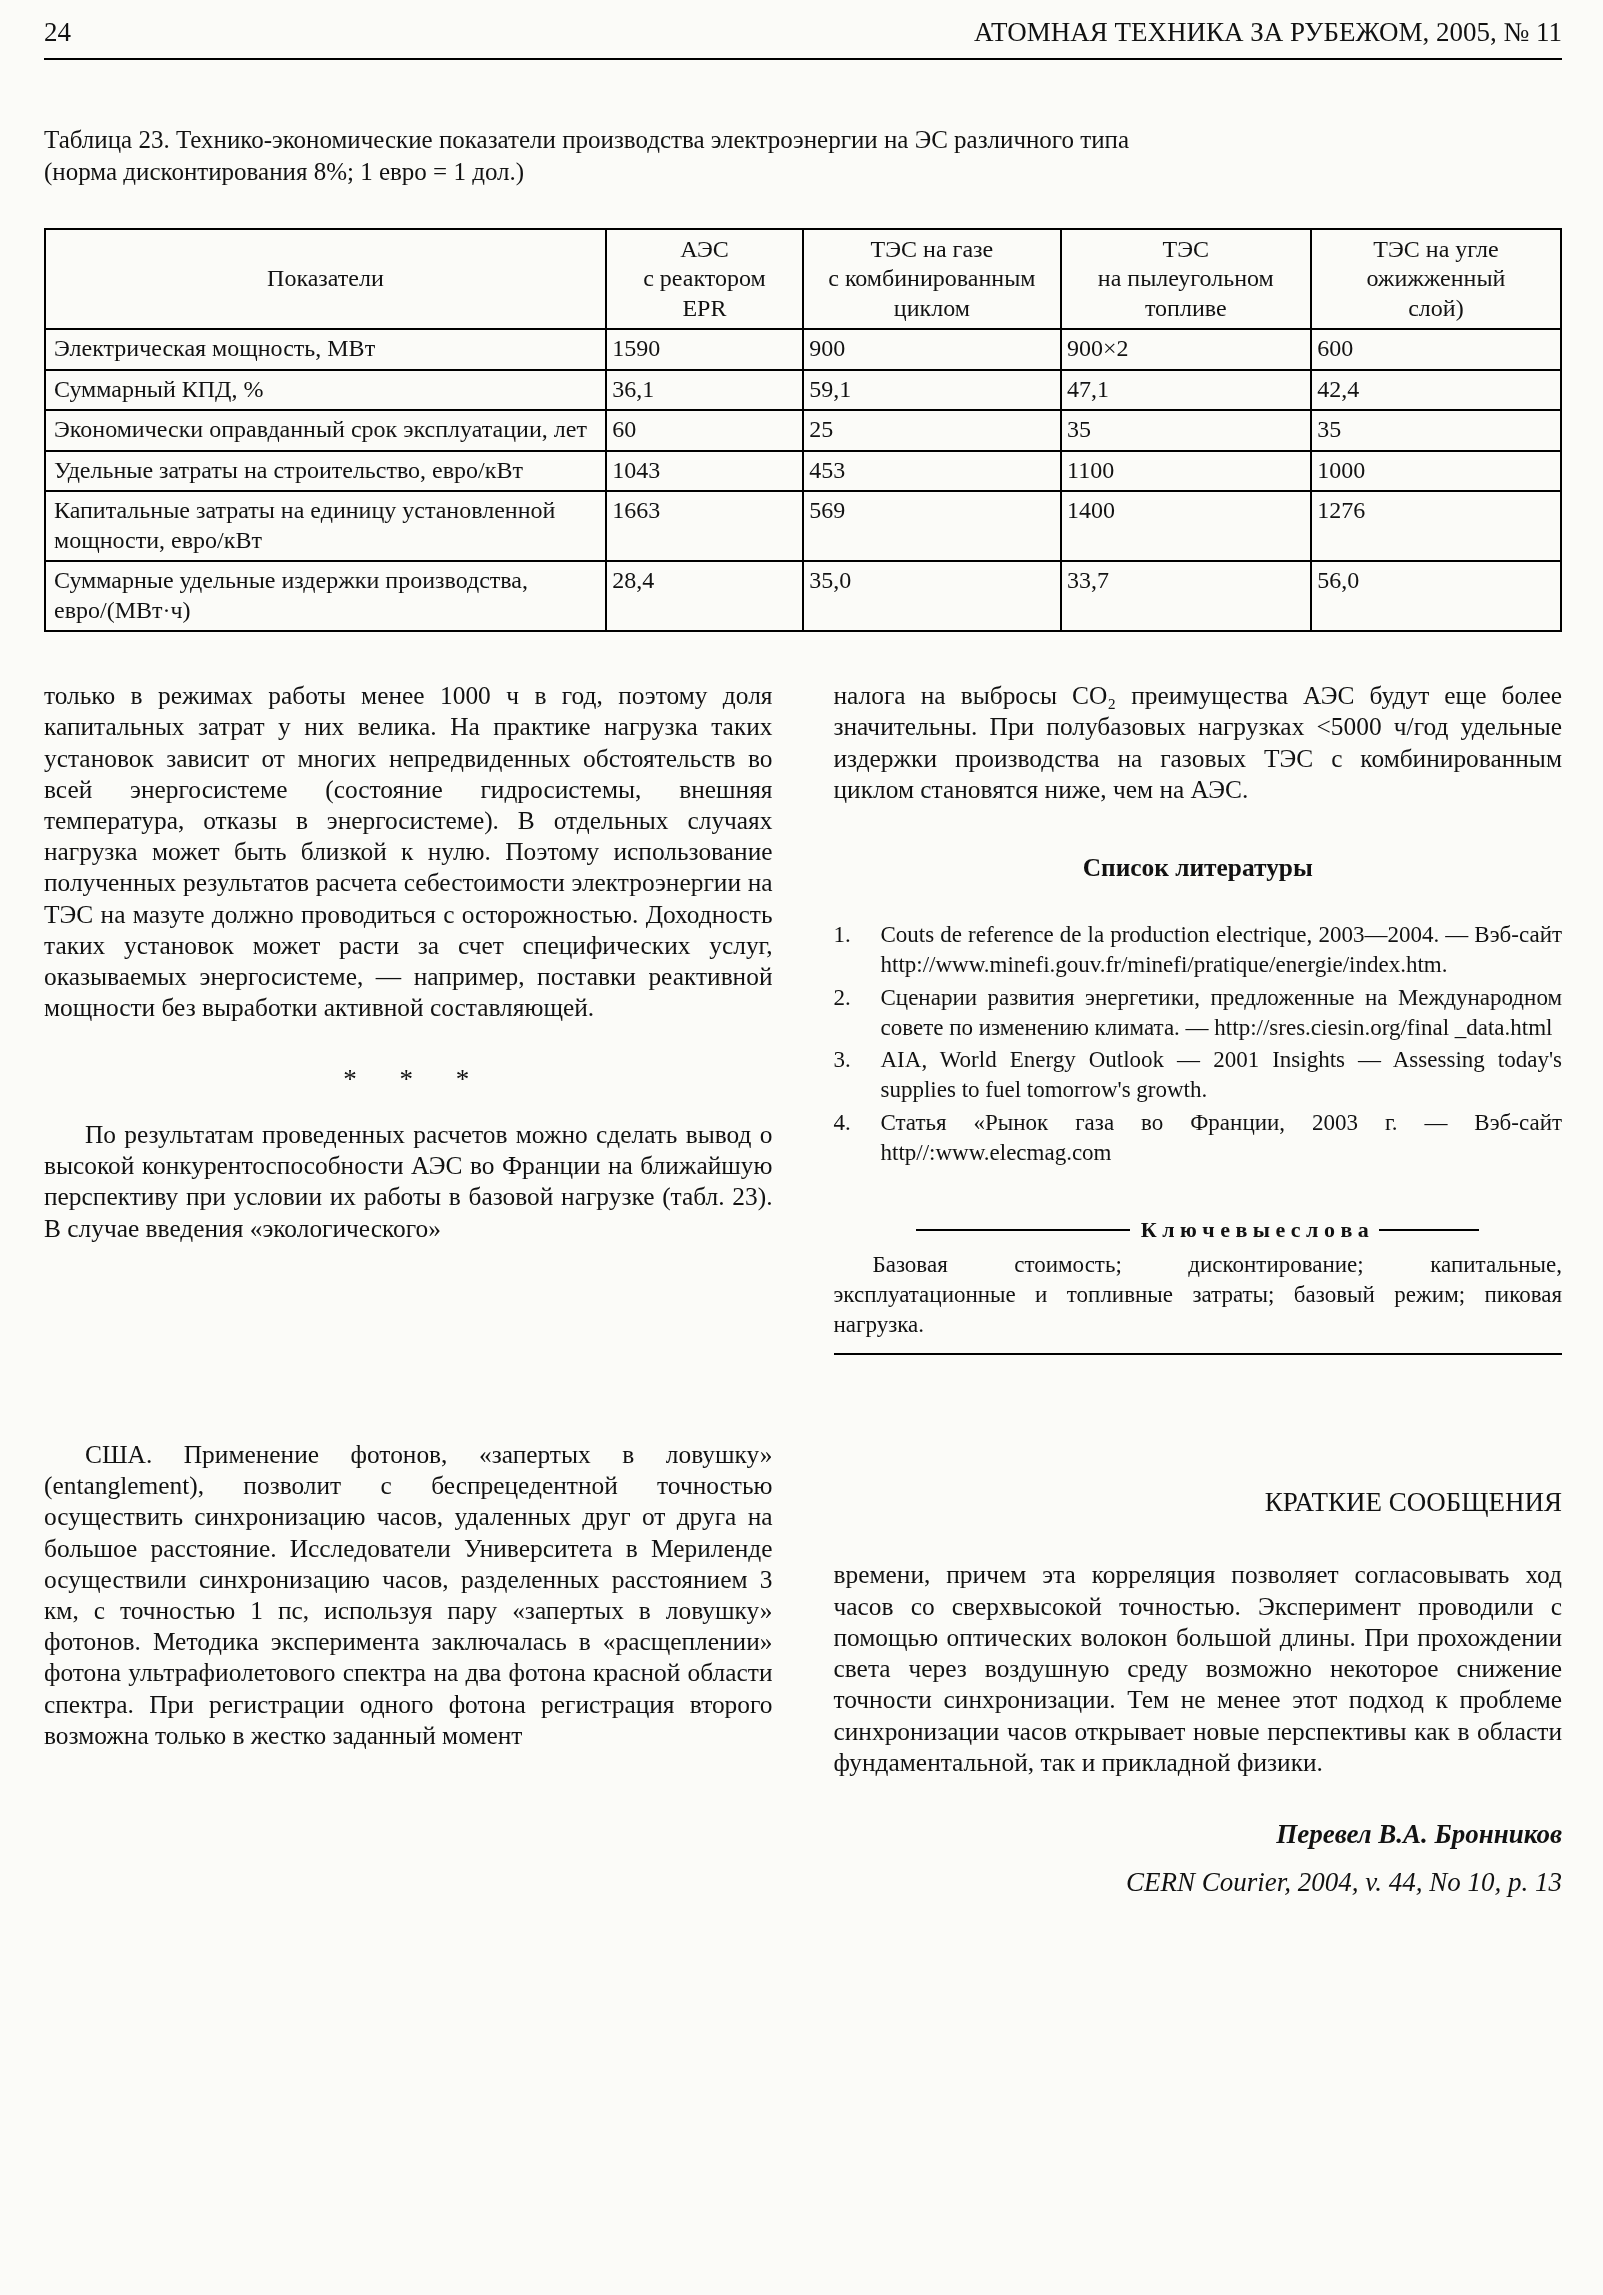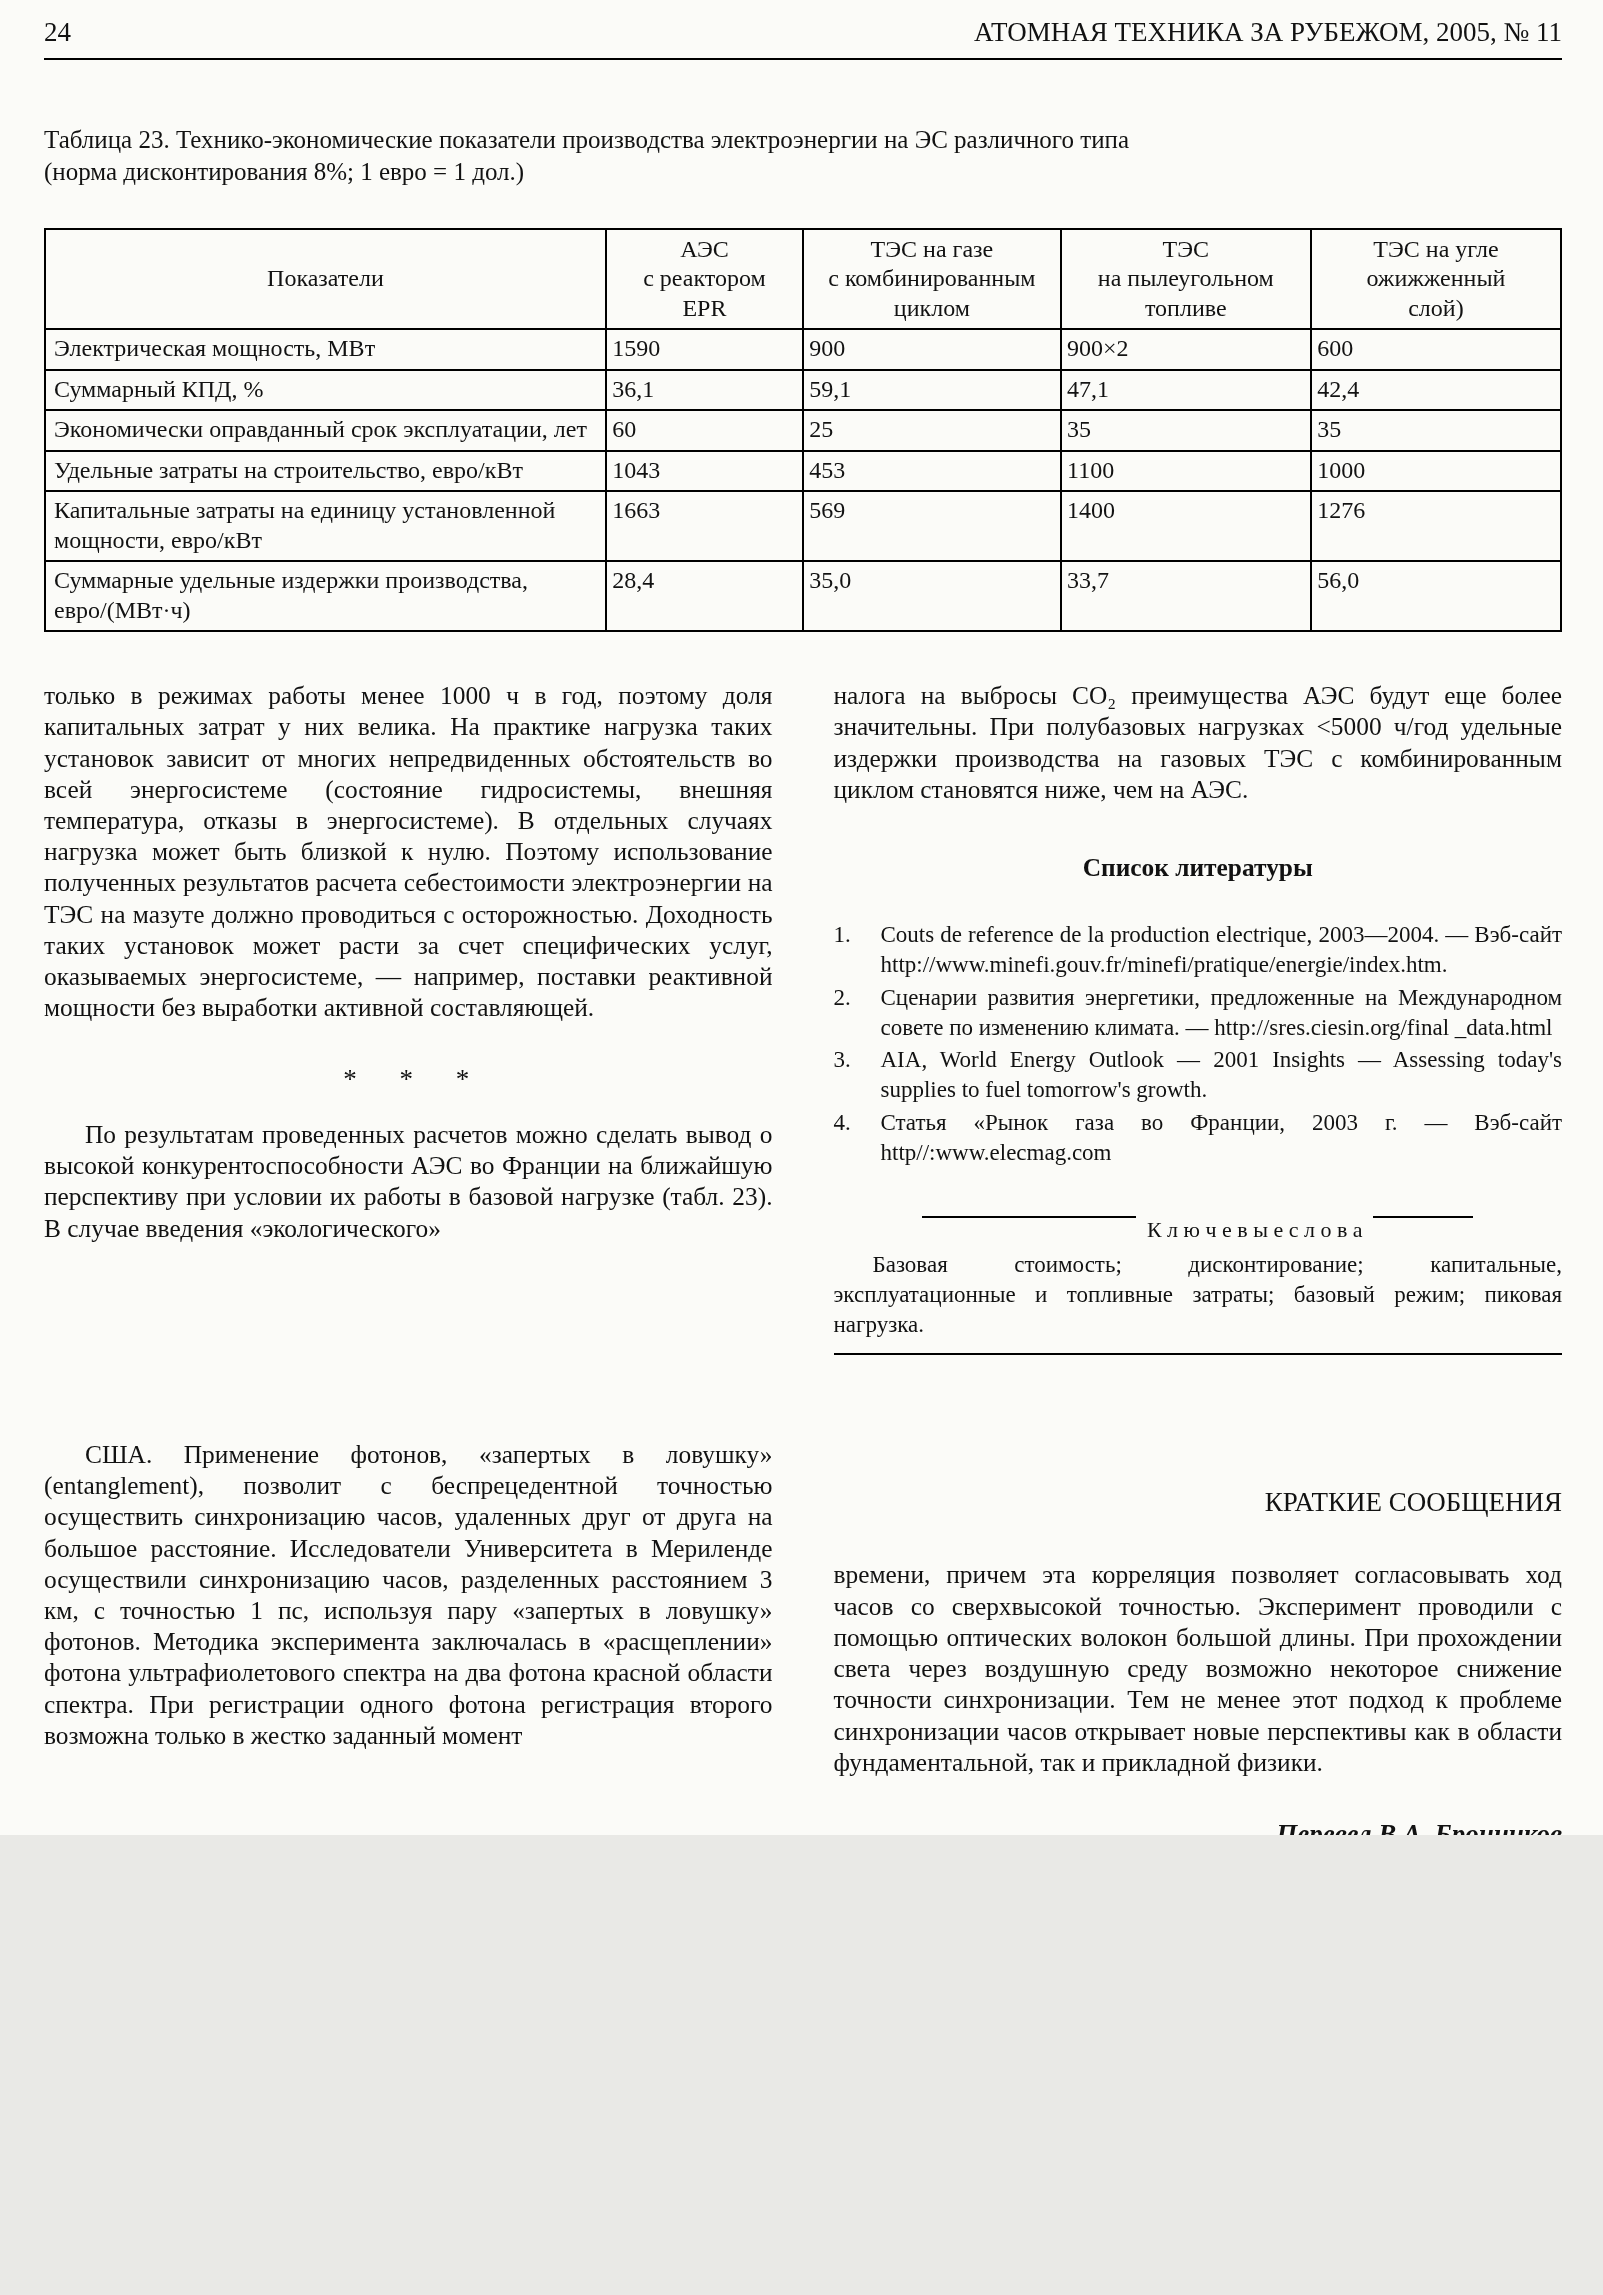--- a/index.html
+++ b/index.html
@@ -1,20 +1,20 @@
 <!DOCTYPE html>
 <html style="font-size:10.7px"><head>
 <meta charset="utf-8">
 <style>
   * { margin:0; padding:0; box-sizing:border-box; }
   html,body { background:#e9e9e6; }
   .page {
     position:relative;
     width:1603px;
-    height:1835px;
+    height:2295px;
     margin:0 auto;
     background:#fbfbf8;
     color:#121212;
     font-family:"Liberation Serif", serif;
     padding:17.4px 41px 27px 44px;
     overflow:hidden;
   }
   
   .page-header {
     display:flex;
@@ -103,22 +103,23 @@
   ol.refs li {
     display:grid;
     grid-template-columns:47px 1fr;
     margin-bottom:2.7px;
     text-align:justify;
   }
   
   .keywords { margin-top:49px; font-size:23px; }
   .kw-head {
     display:flex;
-    align-items:flex-start;
+    align-items:center;
     justify-content:center;
+    font-weight:bold;
   }
   .kw-line { border-top:2px solid #000; height:0; }
   .kw-line.left  { width:214px; margin-right:10.7px; }
   .kw-line.right { width:100px; margin-left:10.7px; }
   .kw-title { font-size:22px; white-space:nowrap; }
   .kw-text {
     margin-top:6.7px;
     text-indent:39px;
     text-align:justify;
     line-height:1.3;

